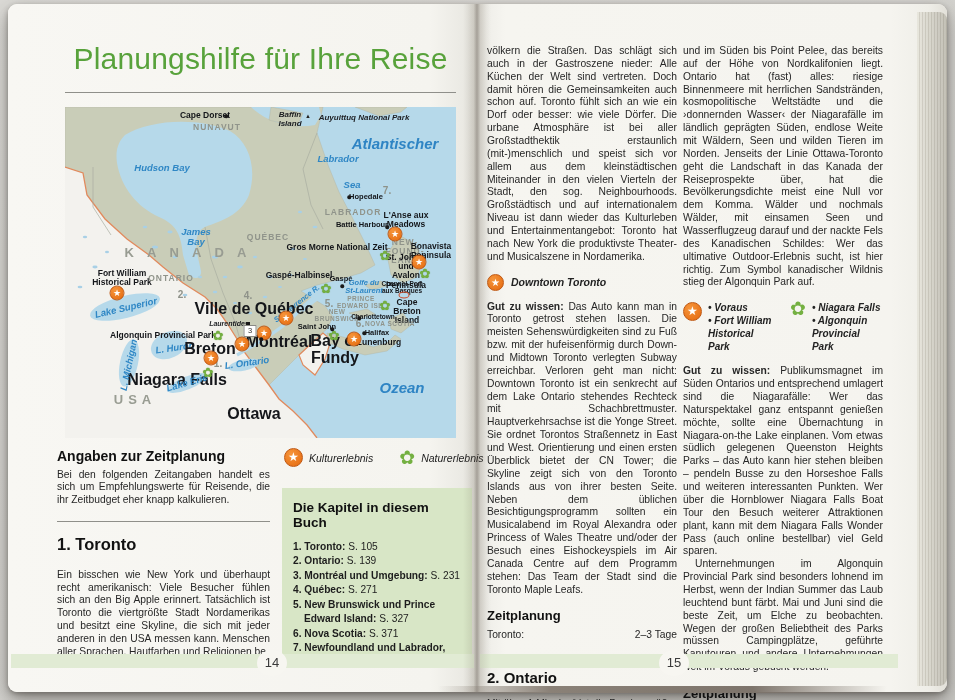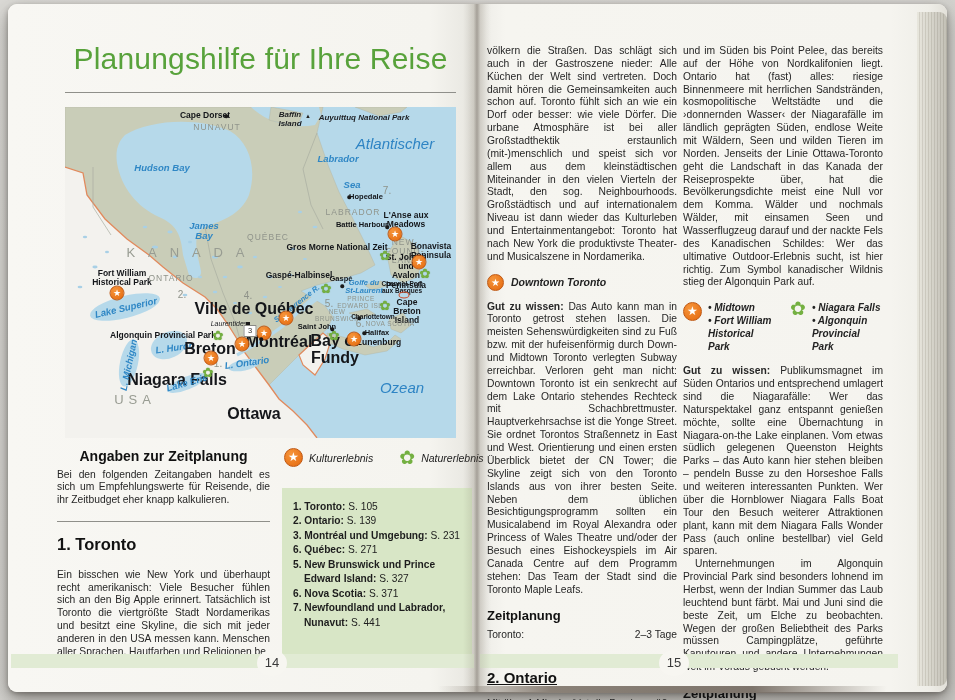--- a/index.html
+++ b/index.html
@@ -37,21 +37,21 @@
   .tab-15{left:651px;}
 
   
   .lp-title{position:absolute;left:57px;top:38px;width:391px;text-align:center;
     font-size:30px;color:#58a23b;letter-spacing:.2px;}
   .lp-rule{position:absolute;left:57px;top:88px;width:391px;border-top:1px solid #8f8f8a;}
 
   .map{position:absolute;left:57px;top:103px;width:391px;height:331px;overflow:hidden;background:#b6d9ea;}
   .map svg{position:absolute;left:0;top:0;}
   .map-overlay{position:absolute;left:0;top:0;width:100%;height:100%;}
-  .lbl{position:absolute;transform:translate(-50%,-50%);white-space:pre-line;text-align:center;line-height:1.08;}
+  .lbl{position:absolute;transform:translate(-50%,-50%);white-space:pre-line;text-align:center;line-height:1.08;font-weight:bold;}
   .city{font-weight:bold;font-size:8.5px;color:#14161a;}
   .city-lg{font-weight:bold;font-size:16px;color:#14161a;}
   .city-sm{font-weight:bold;font-size:7.5px;color:#14161a;}
   .city-xs{font-weight:bold;font-size:6.5px;color:#14161a;}
   .water{font-style:italic;font-weight:bold;font-size:9.5px;color:#2f87c5;}
   .water-sm{font-style:italic;font-weight:bold;font-size:7.5px;color:#2f87c5;}
   .water-lg{font-style:italic;font-size:15px;color:#2e84c4;}
   .region{font-size:8.5px;color:#90948b;letter-spacing:1px;}
   .region-sm{font-size:6.5px;color:#90948b;letter-spacing:.5px;}
   .region-lg{font-size:13px;color:#989c92;letter-spacing:5px;}
@@ -66,21 +66,21 @@
   .mk-leaf{color:#74b041;font-size:13px;line-height:13px;text-shadow:0 0 1px #5c9430;}
   .mk-dot{width:3.5px;height:3.5px;border-radius:50%;background:#1a1a1a;}
   .mk-sq{width:4px;height:4px;background:#1a1a1a;}
   .mk-box{width:11px;height:10px;background:#fff;border:1px solid #8a8a84;font-size:7.5px;
     line-height:10px;text-align:center;color:#333;}
   .mk-oval{width:9px;height:5px;border:1px solid #cf4a28;border-radius:50%;}
   .mk-inuk{color:#222;font-size:6px;line-height:6px;}
 
   .col{position:absolute;font-size:10.3px;line-height:1.25;color:#262626;text-align:justify;}
   .lp-col1{left:49px;top:444px;width:213px;}
-  .h-med{font-size:14px;font-weight:bold;color:#111;text-align:center;margin:0 0 3px 0;}
+  .h-med{font-size:14px;font-weight:bold;color:#111;text-align:left;margin:0 0 3px 0;}
   .h-big{font-size:16.5px;font-weight:bold;color:#111;text-align:left;margin:0;}
   .divider{border-top:1px solid #8f8f8a;margin:14px 0 12px 0;}
   .para{margin:0;}
   .lp-toronto-body{margin-top:14px;}
 
   .legend1{position:absolute;left:276px;top:444px;width:188px;display:flex;gap:26px;align-items:center;}
   .legend-item{display:flex;align-items:center;gap:6px;font-style:italic;font-size:10.5px;color:#222;}
   .legend-star,.legend-leaf{position:relative;transform:none;display:inline-block;}
   .legend-star{width:17px;height:17px;border-radius:50%;border:1px solid #c05812;
     background:radial-gradient(circle at 35% 30%,#f6953b,#e4680d);color:#fff;font-size:12px;line-height:17px;text-align:center;font-style:normal;}
@@ -94,21 +94,21 @@
 
   
   .rp-col1{left:479px;top:41px;width:190px;}
   .rp-col2{left:675px;top:41px;width:200px;}
   .caption-row{display:flex;align-items:center;gap:7px;margin:10px 0 10px 0;}
   .caption-star{width:15px;height:15px;border-radius:50%;border:1px solid #c05812;flex:0 0 auto;
     background:radial-gradient(circle at 35% 30%,#f6953b,#e4680d);color:#fff;font-size:10px;line-height:15px;text-align:center;}
   .caption-text{font-style:italic;font-weight:bold;font-size:10.5px;color:#222;}
   .zeit-h{font-size:13px;font-weight:bold;color:#111;margin:12px 0 2px 0;text-align:left;}
   .zrow{display:flex;justify-content:space-between;font-size:10.3px;line-height:1.5;}
-  .h-sec{font-size:15px;font-weight:bold;color:#111;text-align:left;margin:0 0 10px 0;text-decoration:underline;}
+  .h-sec{font-size:15px;font-weight:bold;color:#111;text-align:left;margin:0 0 10px 0;}
   .legend2{display:flex;gap:14px;margin:12px 0 12px 0;}
   .legend2-col{display:flex;gap:6px;flex:1;}
   .legend2-star{width:17px;height:17px;border-radius:50%;border:1px solid #c05812;flex:0 0 auto;margin-top:1px;
     background:radial-gradient(circle at 35% 30%,#f6953b,#e4680d);color:#fff;font-size:12px;line-height:17px;text-align:center;}
   .legend2-leaf{color:#74b041;font-size:19px;line-height:16px;flex:0 0 auto;}
   .leg2-item{font-style:italic;font-weight:bold;font-size:10px;line-height:1.3;color:#222;text-align:left;}
   .indent{text-indent:12px;}
 </style>
 </head>
 <body>
@@ -197,21 +197,21 @@
         <span class="lbl region" style="left: 152px; top: 21px;">NUNAVUT</span>
         <span class="lbl italic-dark" style="left: 225px; top: 13px;">Baffin
 Island</span>
         <span class="lbl italic-dark" style="left: 299px; top: 11px;">Auyuittuq National Park</span>
         <span class="lbl water-lg" style="left: 330px; top: 37px;">Atlantischer</span>
         <span class="lbl water" style="left: 97px; top: 61px;">Hudson Bay</span>
         <span class="lbl water" style="left: 273px; top: 52px;">Labrador</span>
         <span class="lbl water" style="left: 287px; top: 78px;">Sea</span>
         <span class="lbl city-sm" style="left: 301px; top: 90px;">Hopedale</span>
         <span class="lbl num" style="left: 322px; top: 84px;">7.</span>
-        <span class="lbl water" style="left: 131px; top: 124px; margin-left: 8px;">James
+        <span class="lbl water" style="left: 131px; top: 130px;">James
 Bay</span>
         <span class="lbl region" style="left: 203px; top: 131px;">QUÉBEC</span>
         <span class="lbl region-lg" style="left: 123px; top: 146px;">K A N A D A</span>
         <span class="lbl region" style="left: 288px; top: 106px;">LABRADOR</span>
         <span class="lbl city-sm" style="left: 297px; top: 118px;">Battle Harbour</span>
         <span class="lbl city" style="left: 341px; top: 113px;">L'Anse aux
 Meadows</span>
         <span class="lbl region" style="left: 340px; top: 145px;">NEW-
 FOUND-
 LAND</span>
@@ -305,25 +305,26 @@
       <span class="legend-star">★</span>
       <span>Kulturerlebnis</span>
     </span>
     <span class="legend-item">
       <span class="legend-leaf">✿</span>
       <span>Naturerlebnis</span>
     </span>
   </div>
 
   <div class="chapters-box">
+    <div class="chapters-title">Die Kapitel in diesem Buch</div>
     <div>
         <div class="chap-item"><b>1. Toronto:</b><span> S. 105</span></div>
         <div class="chap-item"><b>2. Ontario:</b><span> S. 139</span></div>
         <div class="chap-item"><b>3. Montréal und Umgebung:</b><span> S. 231</span></div>
-        <div class="chap-item"><b>6. Québec:</b><span> S. 271</span></div>
+        <div class="chap-item"><b>4. Québec:</b><span> S. 271</span></div>
         <div class="chap-item"><b>5. New Brunswick und Prince Edward Island:</b><span> S. 327</span></div>
         <div class="chap-item"><b>6. Nova Scotia:</b><span> S. 371</span></div>
         <div class="chap-item"><b>7. Newfoundland und Labrador, Nunavut:</b><span> S. 441</span></div>
       </div>
   </div>
 
   <div class="col rp-col1">
     <p class="para">völkern die Straßen. Das schlägt sich auch in der Gastroszene nieder: Alle Küchen der Welt sind vertreten. Doch damit hören die Gemeinsamkeiten auch schon auf. Toronto fühlt sich an wie ein Dorf oder besser: wie viele Dörfer. Die urbane Atmosphäre ist bei aller Großstadthektik erstaunlich (mit-)menschlich und speist sich vor allem aus dem kleinstädtischen Miteinander in den vielen Vierteln der Stadt, den sog. Neighbourhoods. Großstädtisch und auf internationalem Niveau ist dann wieder das Kulturleben und Entertainmentangebot: Toronto hat nach New York die produktivste Theater- und Musicalszene in Nordamerika.</p>
     <div class="caption-row">
       <span class="caption-star">★</span>
@@ -341,21 +342,21 @@
     <div class="h-sec">2. Ontario</div>
     <p class="para">Mit über 1 Mio. km² ist die Provinz größer als Frankreich und Spanien zusammen. 1700 km hoch und breit, reicht sie im Norden bis an den Lebensraum der Eisbären der James Bay</p>
   </div>
 
   <div class="col rp-col2">
     <p class="para">und im Süden bis Point Pelee, das bereits auf der Höhe von Nordkalifonien liegt. Ontario hat (fast) alles: riesige Binnenmeere mit herrlichen Sandstränden, kosmopolitische Weltstädte und die ›donnernden Wasser‹ der Niagarafälle im ländlich geprägten Süden, endlose Weite mit Wäldern, Seen und wilden Tieren im Norden. Jenseits der Linie Ottawa-Toronto geht die Landschaft in das Kanada der Reiseprospekte über, hat die Bevölkerungsdichte meist eine Null vor dem Komma. Wälder und nochmals Wälder, mit einsamen Seen und Wasserflugzeug darauf und der nackte Fels des Kanadischen Schildes: Wer das ultimative Outdoor-Erlebnis sucht, ist hier richtig. Zum Symbol kanadischer Wildnis stieg der Algonquin Park auf.</p>
     <div class="legend2">
       <div class="legend2-col">
         <span class="legend2-star">★</span>
         <div>
-            <div class="leg2-item">• Midtown</div>
+            <div class="leg2-item">• Voraus</div>
             <div class="leg2-item">• Fort William Historical Park</div>
           </div>
       </div>
       <div class="legend2-col">
         <span class="legend2-leaf">✿</span>
         <div>
             <div class="leg2-item">• Niagara Falls</div>
             <div class="leg2-item">• Algonquin Provincial Park</div>
           </div>
       </div>

